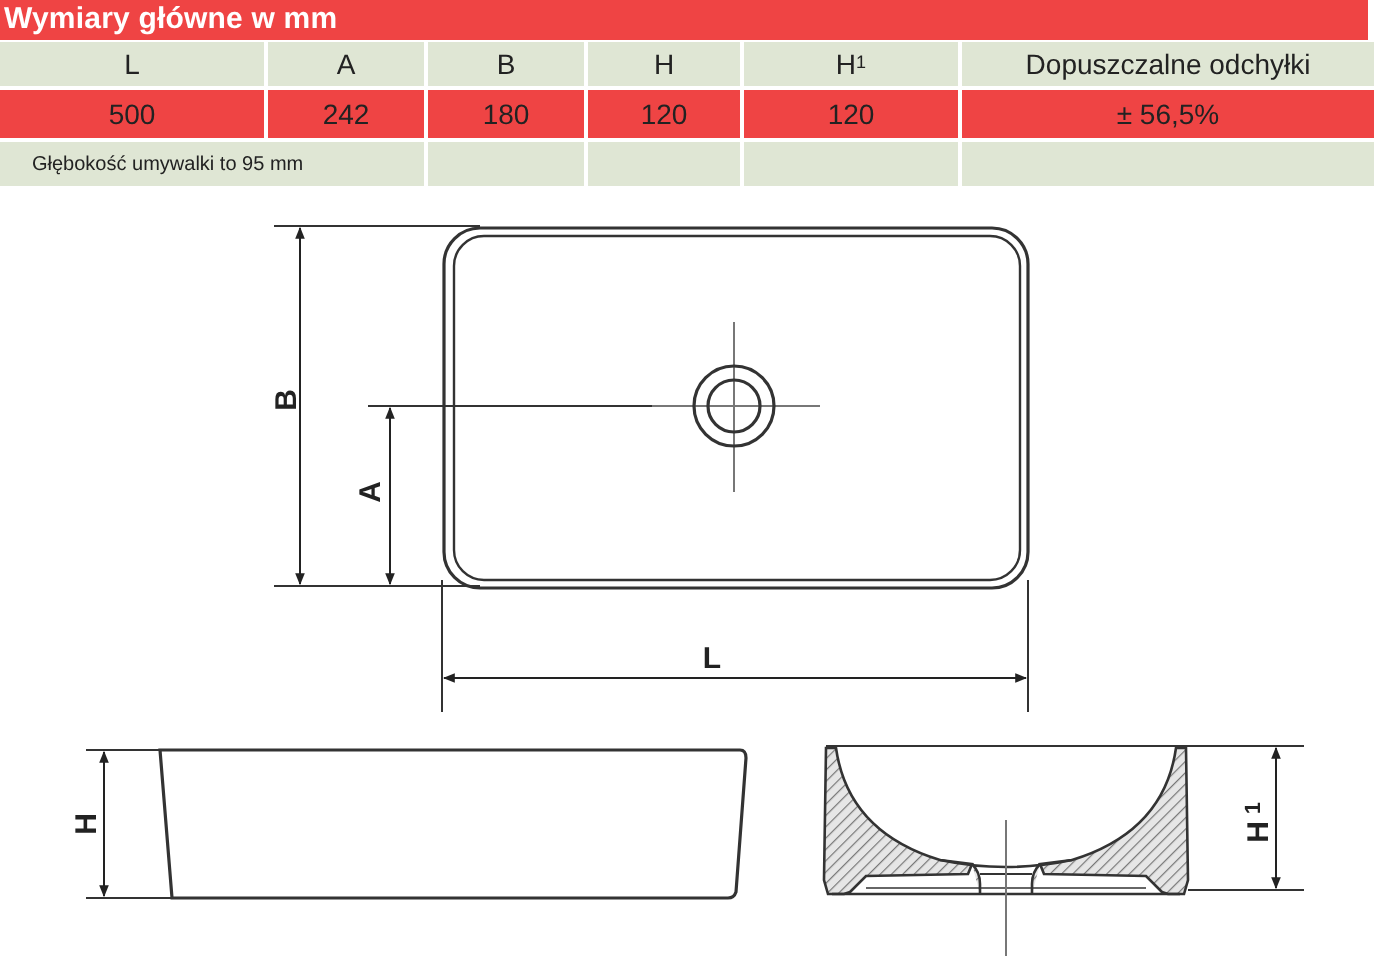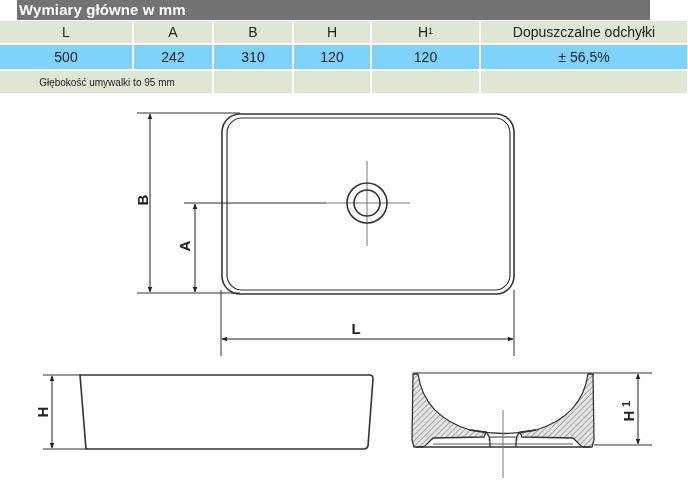--- a/index.html
+++ b/index.html
@@ -1,29 +1,29 @@
 <!DOCTYPE html>
 <html><head>
 <meta charset="utf-8">
 <style>
   html, body { margin:0; padding:0; background:#ffffff; }
   body { width:688px; height:488px; position:relative; overflow:hidden;
          font-family:"Liberation Sans", "DejaVu Sans", sans-serif; }
-  .title-bar { position:absolute; left:17px; top:0; width:633px; height:20px;
-               background:#737373; }
+  .title-bar { position:absolute; left:0; top:0; width:684px; height:20px;
+               background:#ef4444; }
   .title-bar span { position:absolute; left:2px; top:1px; color:#ffffff;
                     font-weight:bold; font-size:15px; letter-spacing:0.1px; }
   table.dims { position:absolute; left:0; top:21px; width:688px;
                border-collapse:collapse; table-layout:fixed; }
   table.dims td { padding:0; text-align:center; color:#222; font-size:14px;
                   border-right:2px solid #ffffff; border-bottom:2px solid #ffffff; }
   table.dims tr.hdr td { background:#dfe6d4; height:22px; }
-  table.dims tr.val td { background:#7dd3fc; height:24px; }
+  table.dims tr.val td { background:#ef4444; height:24px; }
   table.dims tr.note td { background:#dfe6d4; height:22px; }
-  table.dims td.note-cell { text-align:center; font-size:10px; padding-left:2px; }
+  table.dims td.note-cell { text-align:left; font-size:10px; padding-left:16px; }
   sup.sub { font-size:9px; vertical-align:top; position:relative; top:2px; }
   svg { position:absolute; left:0; top:0; }
   .dimlabel { font-family:"Liberation Sans", sans-serif; font-weight:bold; font-size:15px; fill:#222; }
 </style>
 </head>
 <body>
 
 <div class="title-bar">
   <span>Wymiary główne w mm</span>
 </div>
@@ -42,21 +42,21 @@
     <td>L</td>
     <td>A</td>
     <td>B</td>
     <td>H</td>
     <td><span>H</span><sup class="sub">1</sup></td>
     <td>Dopuszczalne odchyłki</td>
   </tr>
   <tr class="val">
     <td>500</td>
     <td>242</td>
-    <td>310</td>
+    <td>180</td>
     <td>120</td>
     <td>120</td>
     <td>± 56,5%</td>
   </tr>
   <tr class="note">
     <td colspan="2" class="note-cell">Głębokość umywalki to 95 mm</td>
     <td></td>
     <td></td>
     <td></td>
     <td></td>

